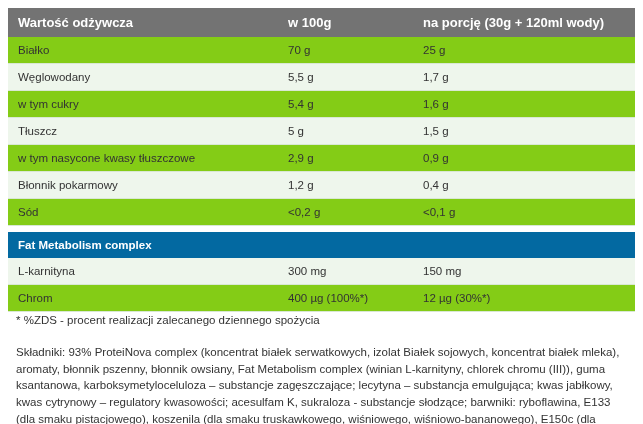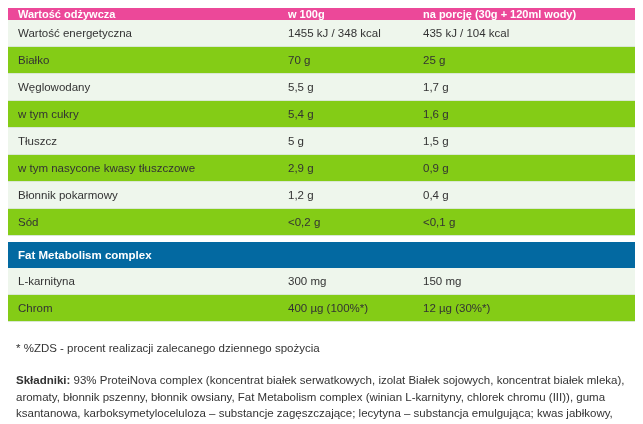--- a/index.html
+++ b/index.html
@@ -23,26 +23,26 @@
     width: 627px;
     border-collapse: collapse;
     table-layout: fixed;
     font-size: 11.5px;
   }
   table.nutrition col.c1 { width: 270px; }
   table.nutrition col.c2 { width: 135px; }
   table.nutrition col.c3 { width: 222px; }
 
   .hdr-row th {
-    background: #ec4899;
+    background: #737373;
     color: #ffffff;
     font-weight: bold;
     text-align: left;
-    padding: 0 10px;
-    font-size: 11px;
+    padding: 7px 10px;
+    font-size: 13px;
     border: none;
     vertical-align: middle;
   }
   .sub-hdr td {
     background: #0369a1;
     color: #ffffff;
     font-weight: bold;
     text-align: left;
     padding: 7px 10px;
     font-size: 11.5px;
@@ -62,32 +62,32 @@
   }
   .spacer-row td {
     height: 6px;
     padding: 0;
     border: none;
     background: #ffffff;
   }
   .footnote {
     font-size: 11.5px;
     color: #333333;
-    margin: 20px 0 0 8px;
+    margin: 2px 0 0 8px;
     padding: 0 8px 0 0;
   }
   .block {
     margin: 16px 8px 0 8px;
     font-size: 11.5px;
     line-height: 1.45;
     color: #333333;
     text-align: left;
   }
   .block .lead {
-    font-weight: bold;
+    font-weight: normal;
   }
   .block.ingredients {
     margin-top: 18px;
   }
 </style>
 </head>
 <body>
 
 <div class="page">
 
@@ -98,25 +98,20 @@
         <col class="c3">
     </colgroup>
     <thead>
       <tr class="hdr-row">
         <th>Wartość odżywcza</th>
         <th>w 100g</th>
         <th>na porcję (30g + 120ml wody)</th>
       </tr>
     </thead>
     <tbody>
-      <tr class="alt">
-        <td class="cell">Wartość energetyczna</td>
-        <td class="cell">1455 kJ / 348 kcal</td>
-        <td class="cell">435 kJ / 104 kcal</td>
-      </tr>
       <tr class="plain">
         <td class="cell">Białko</td>
         <td class="cell">70 g</td>
         <td class="cell">25 g</td>
       </tr>
       <tr class="alt">
         <td class="cell">Węglowodany</td>
         <td class="cell">5,5 g</td>
         <td class="cell">1,7 g</td>
       </tr>

